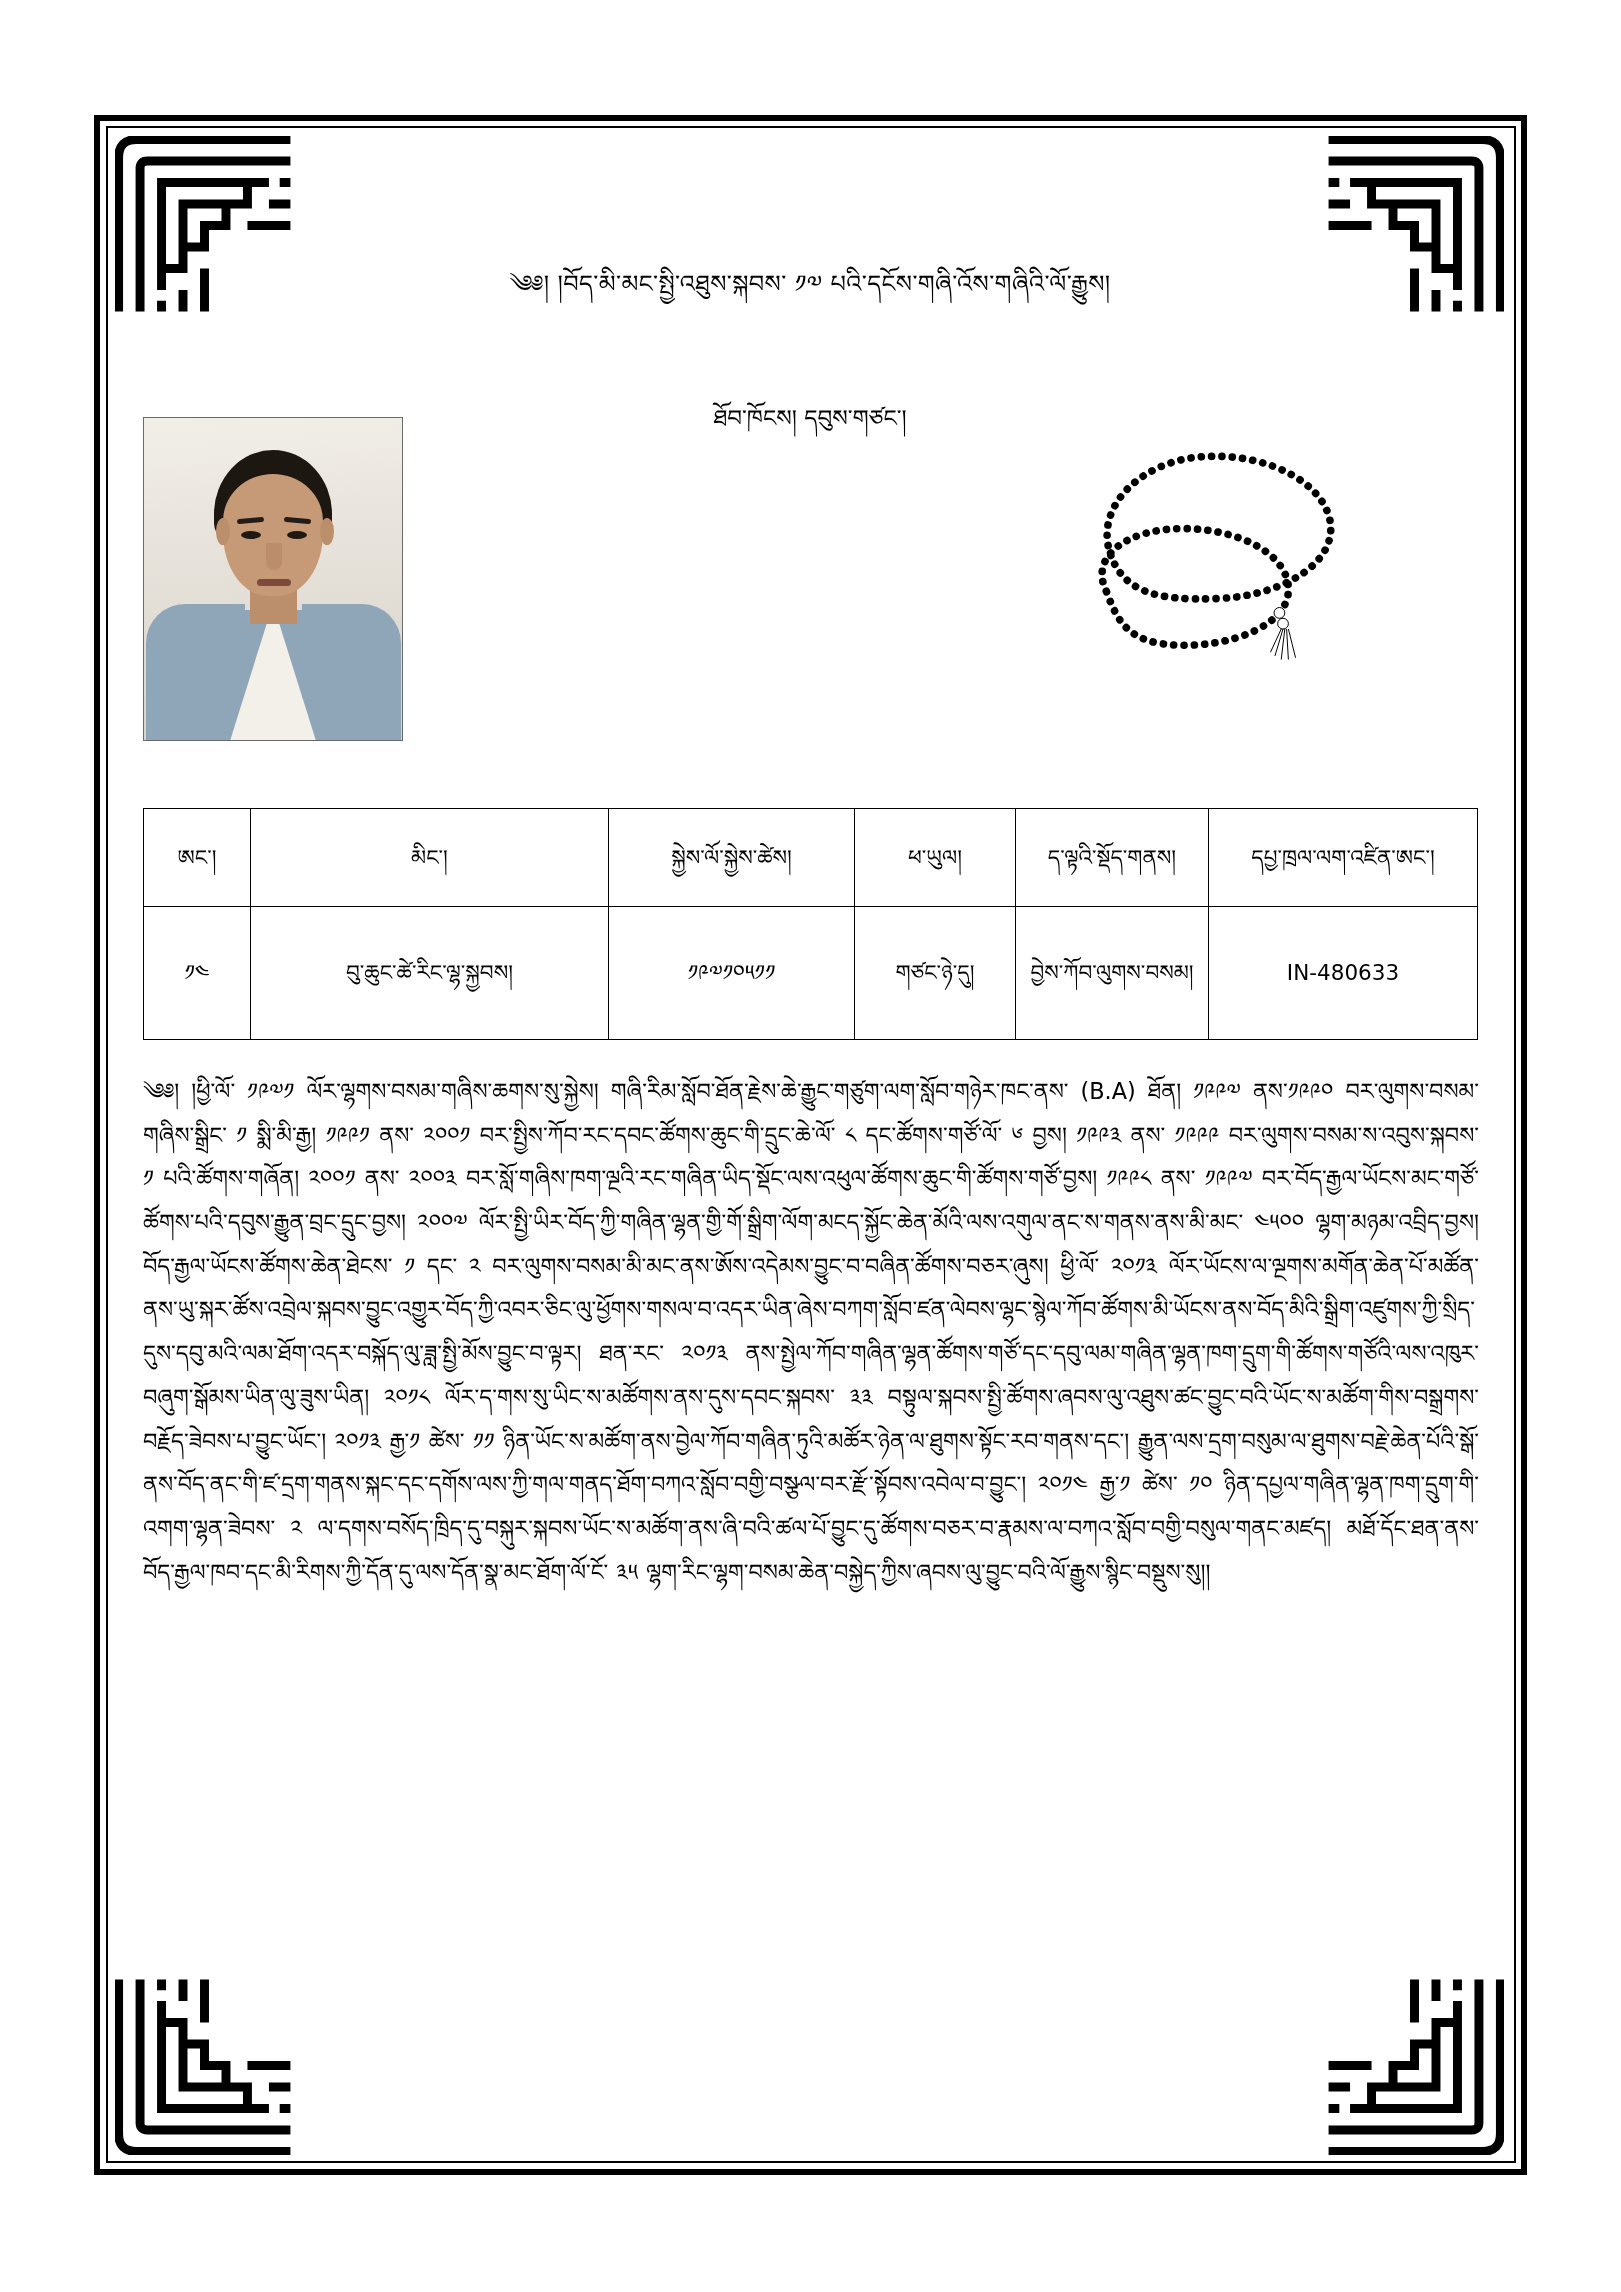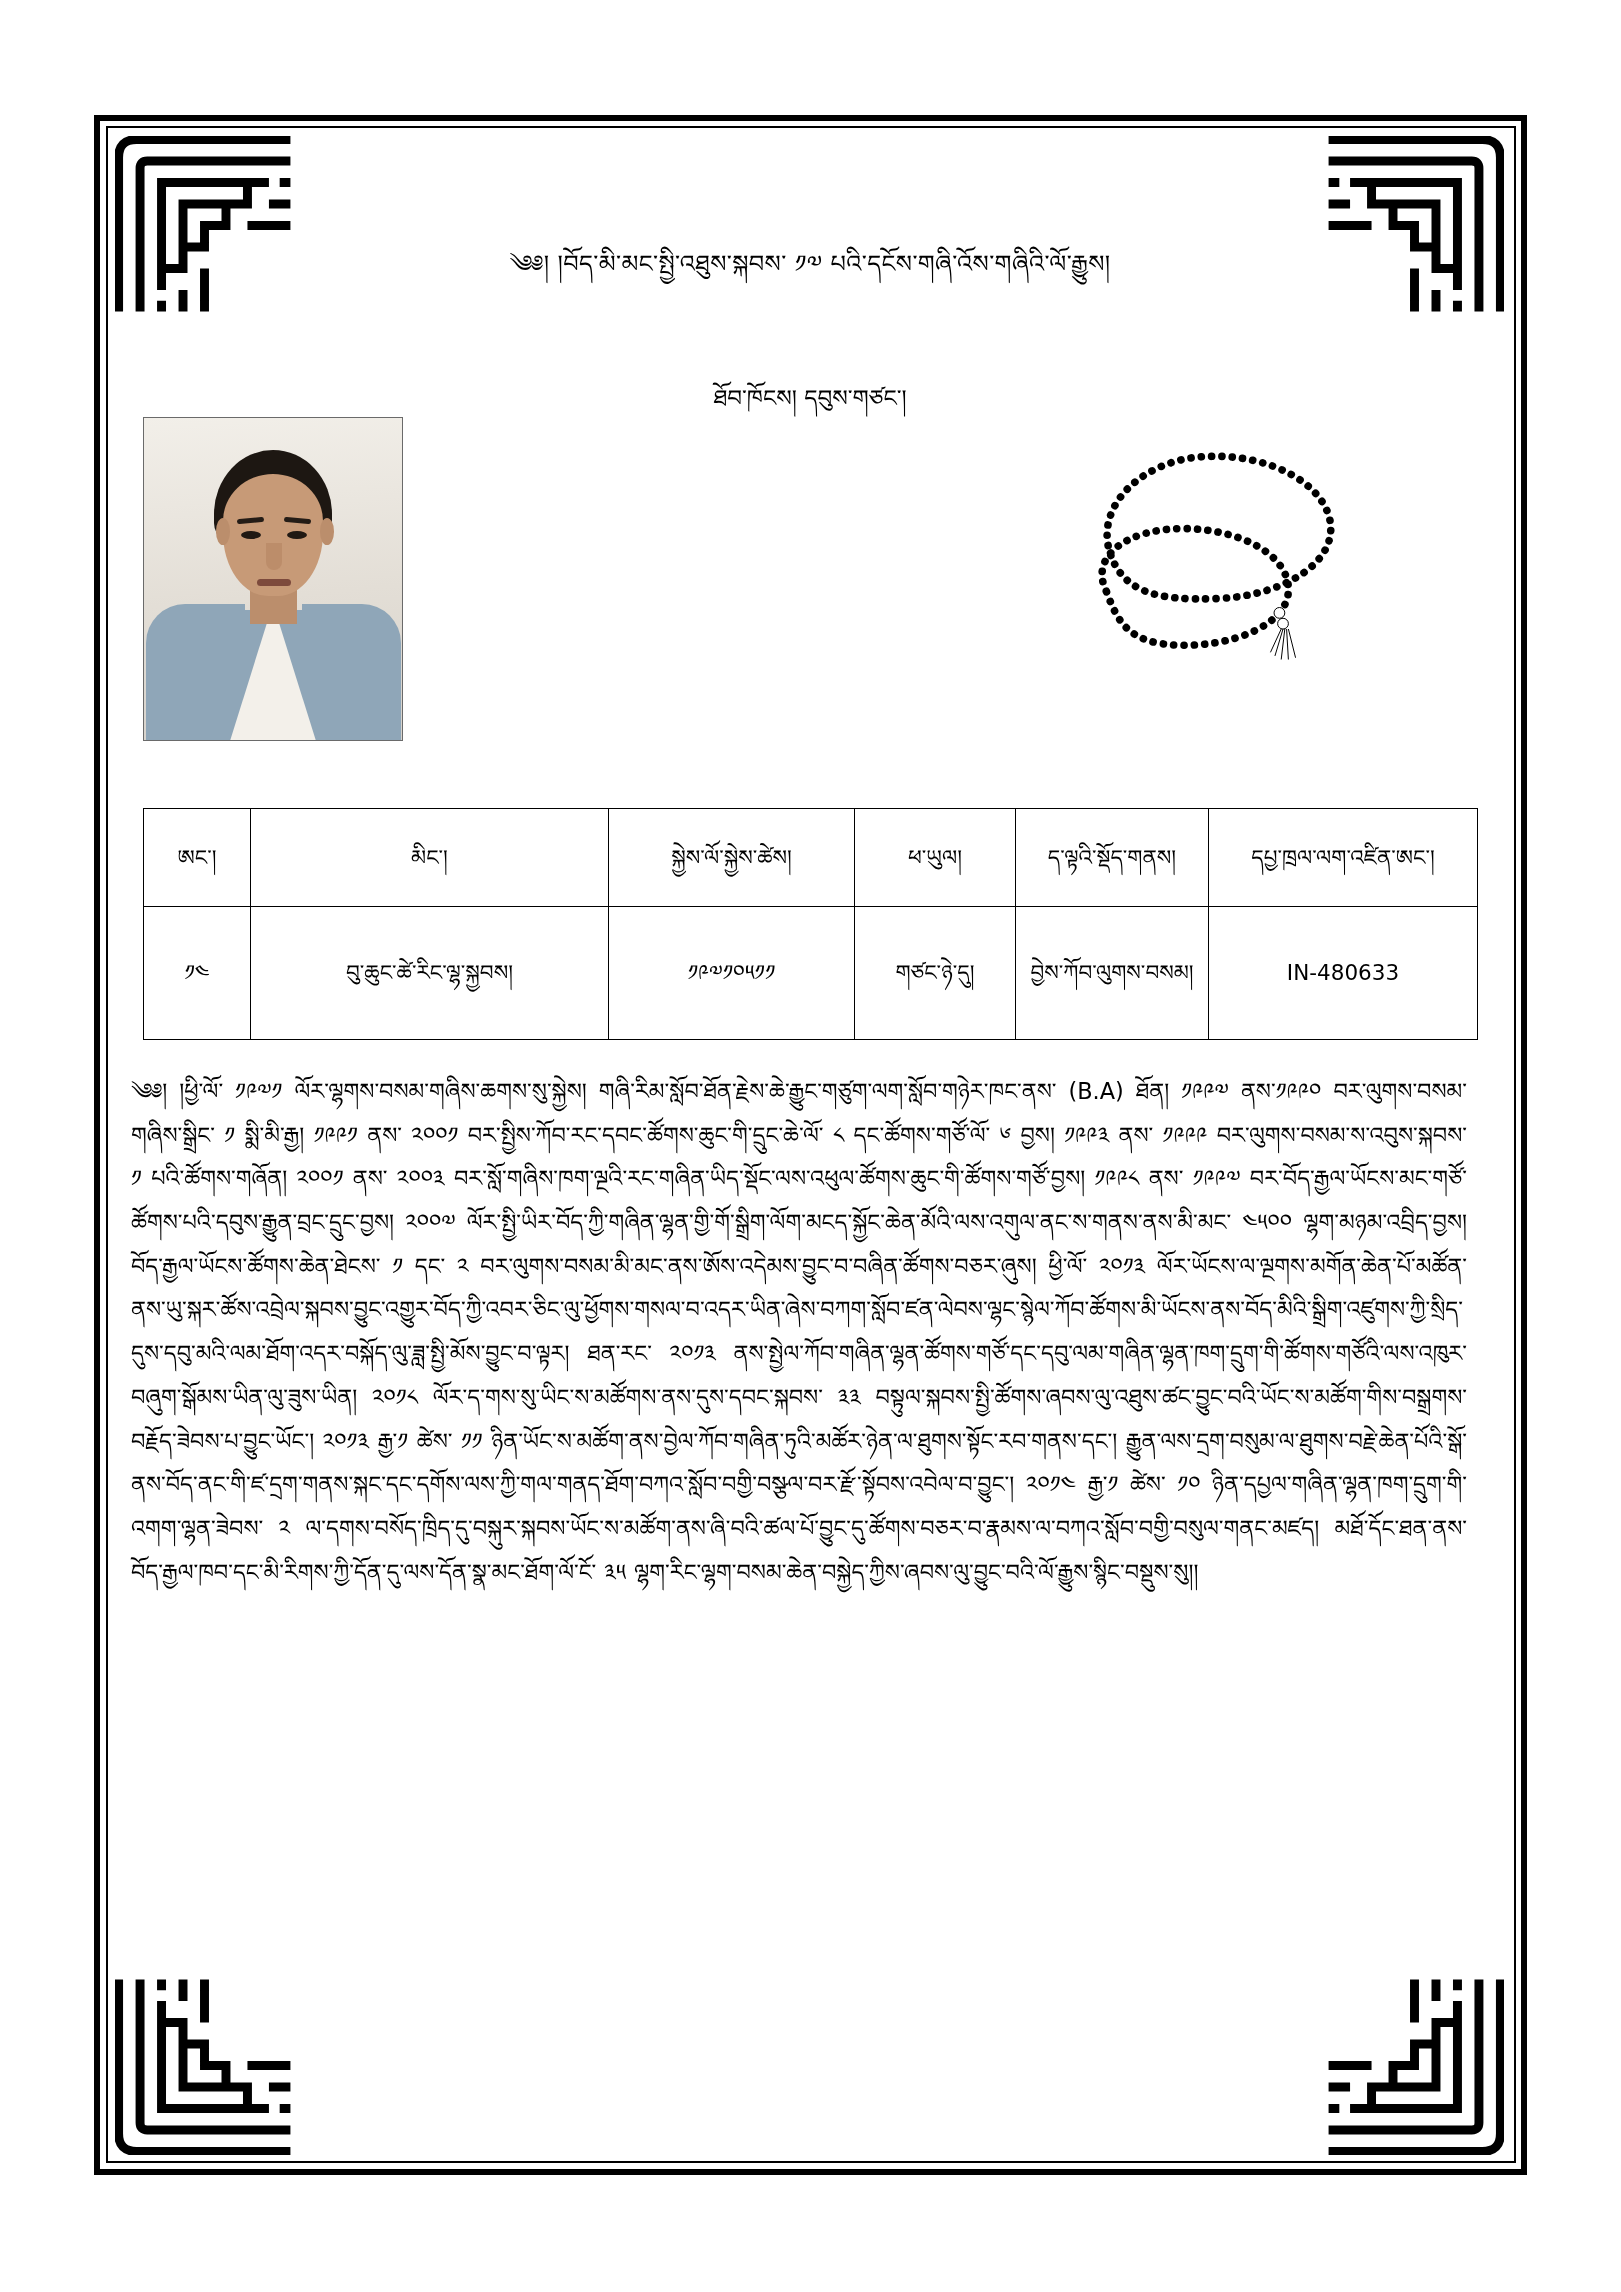--- a/index.html
+++ b/index.html
@@ -58,21 +58,21 @@
     top: 170px;
     width: 1334px;
   }
 
   
   .doc-title {
     text-align: center;
     font-size: 24px;
     line-height: 1.5;
     letter-spacing: 0.4px;
-    margin-top: 76px;
+    margin-top: 96px;
     white-space: nowrap;
   }
   .doc-subtitle {
     text-align: center;
     font-size: 23px;
     margin-top: 90px;
   }
 
   
   .photo-frame {
@@ -215,21 +215,21 @@
   .col-1 { width: 107px; }
   .col-2 { width: 358px; }
   .col-3 { width: 246px; }
   .col-4 { width: 161px; }
   .col-5 { width: 193px; }
   .col-6 { width: 269px; }
 
   
   .body-text {
     position: absolute;
-    left: 131px;
+    left: 143px;
     top: 1070px;
     width: 1336px;
     font-size: 22.4px;
     line-height: 1.95;
     text-align: justify;
     text-justify: inter-word;
     word-spacing: 0.9px;
   }
   .body-text p {
     margin: 0;

